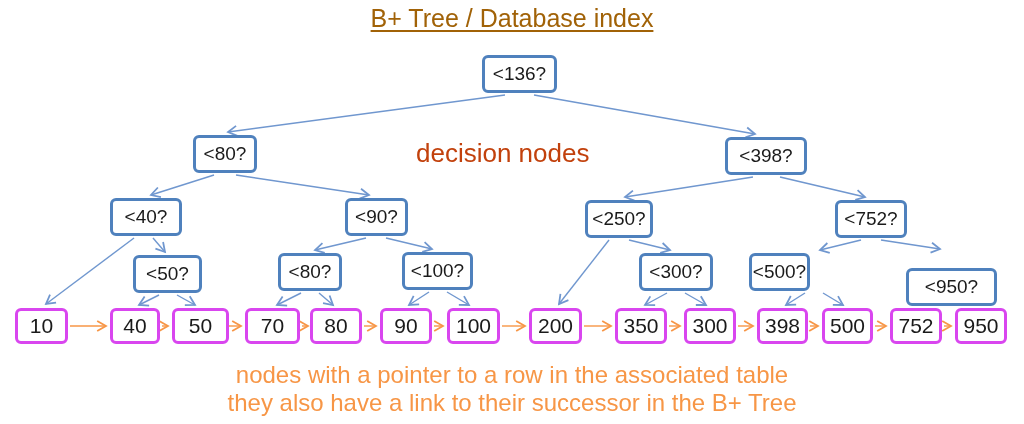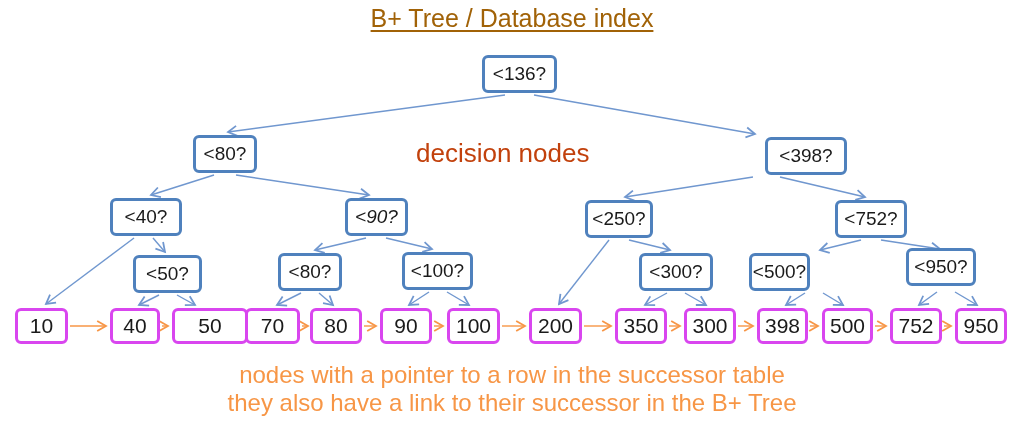--- a/index.html
+++ b/index.html
@@ -86,45 +86,45 @@
       <line x1="875" y1="326" x2="886" y2="326" marker-end="url(#ao)"></line>
       <line x1="944" y1="326" x2="951" y2="326" marker-end="url(#ao)"></line>
     </g>
   </svg>
 
   <div class="title">B+ Tree / Database index</div>
   <div class="blue-label">decision nodes</div>
 
   <div class="dnode" style="left:482px;top:55px;width:75px;">&lt;136?</div>
   <div class="dnode" style="left:193px;top:135px;width:64px;">&lt;80?</div>
-  <div class="dnode" style="left:725px;top:137px;width:82px;margin-left:40px;">&lt;398?</div>
+  <div class="dnode" style="left:725px;top:137px;width:82px;">&lt;398?</div>
   <div class="dnode" style="left:110px;top:198px;width:72px;">&lt;40?</div>
-  <div class="dnode" style="left:345px;top:198px;width:63px;font-style:italic;">&lt;90?</div>
+  <div class="dnode" style="left:345px;top:198px;width:63px;">&lt;90?</div>
   <div class="dnode" style="left:585px;top:200px;width:68px;">&lt;250?</div>
   <div class="dnode" style="left:835px;top:200px;width:72px;">&lt;752?</div>
   <div class="dnode" style="left:133px;top:255px;width:69px;">&lt;50?</div>
   <div class="dnode" style="left:278px;top:253px;width:64px;">&lt;80?</div>
   <div class="dnode" style="left:402px;top:252px;width:71px;">&lt;100?</div>
   <div class="dnode" style="left:639px;top:253px;width:74px;">&lt;300?</div>
   <div class="dnode" style="left:749px;top:253px;width:61px;">&lt;500?</div>
-  <div class="dnode" style="left:906px;top:248px;width:70px;">&lt;950?</div>
+  <div class="dnode" style="left:906px;top:268px;width:91px;">&lt;950?</div>
 
   <div class="lnode" style="left:15px;width:53px;">10</div>
   <div class="lnode" style="left:110px;width:50px;">40</div>
-  <div class="lnode" style="left:172px;width:76px;">50</div>
+  <div class="lnode" style="left:172px;width:57px;">50</div>
   <div class="lnode" style="left:245px;width:55px;">70</div>
   <div class="lnode" style="left:310px;width:52px;">80</div>
   <div class="lnode" style="left:380px;width:52px;">90</div>
   <div class="lnode" style="left:447px;width:53px;">100</div>
   <div class="lnode" style="left:529px;width:53px;">200</div>
   <div class="lnode" style="left:615px;width:52px;">350</div>
   <div class="lnode" style="left:684px;width:52px;">300</div>
   <div class="lnode" style="left:757px;width:51px;">398</div>
   <div class="lnode" style="left:822px;width:51px;">500</div>
   <div class="lnode" style="left:890px;width:52px;">752</div>
   <div class="lnode" style="left:955px;width:52px;">950</div>
 
   <div class="caption">
-    <div>nodes with a pointer to a row in the successor table</div>
+    <div>nodes with a pointer to a row in the associated table</div>
     <div>they also have a link to their successor in the B+ Tree</div>
   </div>
 
 </div>
 
 </body></html>

